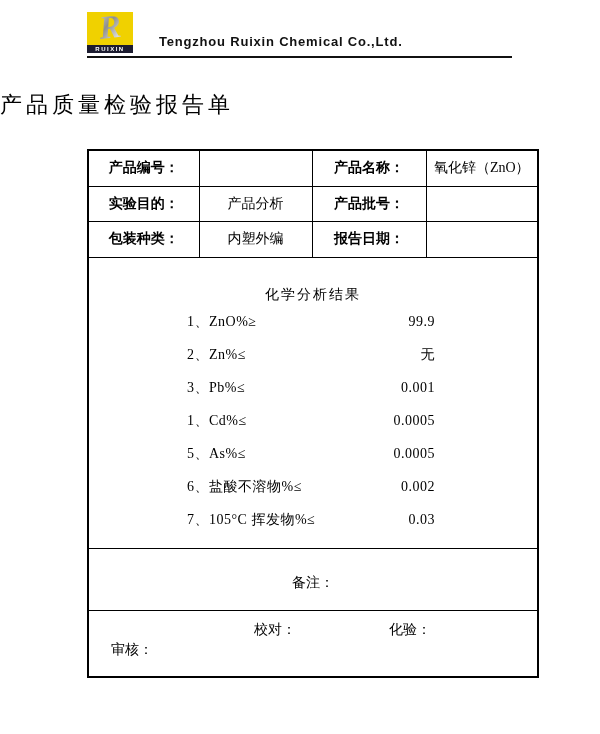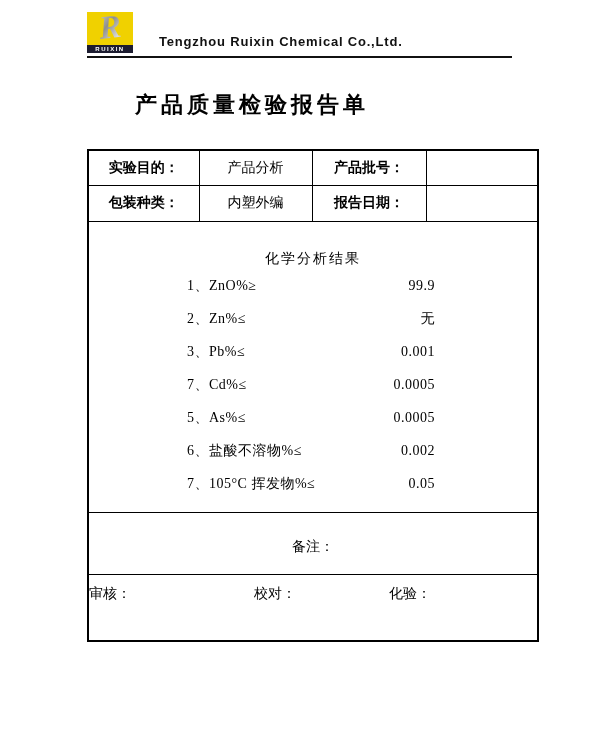--- a/index.html
+++ b/index.html
@@ -75,23 +75,22 @@
     white-space: nowrap;
     padding-bottom: 4px;
     margin-left: 20px;
   }
 
   
   .doc-title {
     position: absolute;
     left: 0; top: 90px;
     width: 504px;
-    text-align: center;
     font-size: 22px;
-    font-weight: bold;
+    font-weight: normal;
     letter-spacing: 4px;
     color: #000;
   }
 
   
   table.report {
     position: absolute;
     left: 87px; top: 149px;
     width: 450px;
     border-collapse: collapse;
@@ -154,21 +153,21 @@
     height: 67px;
     position: relative;
     font-family: "Liberation Serif", "DejaVu Serif", serif;
   }
   .sig {
     position: absolute;
     top: 10px;
     font-size: 14px;
     white-space: nowrap;
   }
-  .sig.review   { left: 0; }
+  .sig.review   { left: 22px; margin-top: 20px; }
   .sig.proof    { left: 165px; }
   .sig.test     { left: 300px; }
 </style>
 </head>
 <body>
 
 <div class="header">
   <div class="logo">
     <div class="logo-top">
       <div class="logo-r">R</div>
@@ -183,20 +182,26 @@
 
 <table class="report">
   <colgroup>
     <col style="width:111px">
       <col style="width:113px">
       <col style="width:114px">
       <col style="width:112px">
   </colgroup>
 
   <tbody>
+      <tr class="info-row">
+    <td class="lbl">产品编号：</td>
+    <td class="val"></td>
+    <td class="lbl">产品名称：</td>
+    <td class="val">氧化锌（ZnO）</td>
+  </tr>
   <tr class="info-row" style="height:35px">
     <td class="lbl">实验目的：</td>
     <td class="val">产品分析</td>
     <td class="lbl">产品批号：</td>
     <td class="val"></td>
   </tr>
   <tr class="info-row">
     <td class="lbl">包装种类：</td>
     <td class="val">内塑外编</td>
     <td class="lbl">报告日期：</td>
@@ -213,34 +218,34 @@
       </div>
       <div class="analysis-item">
         <span class="item-label">2、Zn%≤</span>
         <span class="item-value">无</span>
       </div>
       <div class="analysis-item">
         <span class="item-label">3、Pb%≤</span>
         <span class="item-value">0.001</span>
       </div>
       <div class="analysis-item">
-        <span class="item-label">7、Cd%≤</span>
+        <span class="item-label">1、Cd%≤</span>
         <span class="item-value">0.0005</span>
       </div>
       <div class="analysis-item">
         <span class="item-label">5、As%≤</span>
         <span class="item-value">0.0005</span>
       </div>
       <div class="analysis-item">
         <span class="item-label">6、盐酸不溶物%≤</span>
         <span class="item-value">0.002</span>
       </div>
       <div class="analysis-item">
         <span class="item-label">7、105°C 挥发物%≤</span>
-        <span class="item-value">0.05</span>
+        <span class="item-value">0.03</span>
       </div>
     </td>
   </tr>
 
   <tr>
     <td colspan="4" class="remarks-cell">
       <span>备注：</span>
     </td>
   </tr>
 

